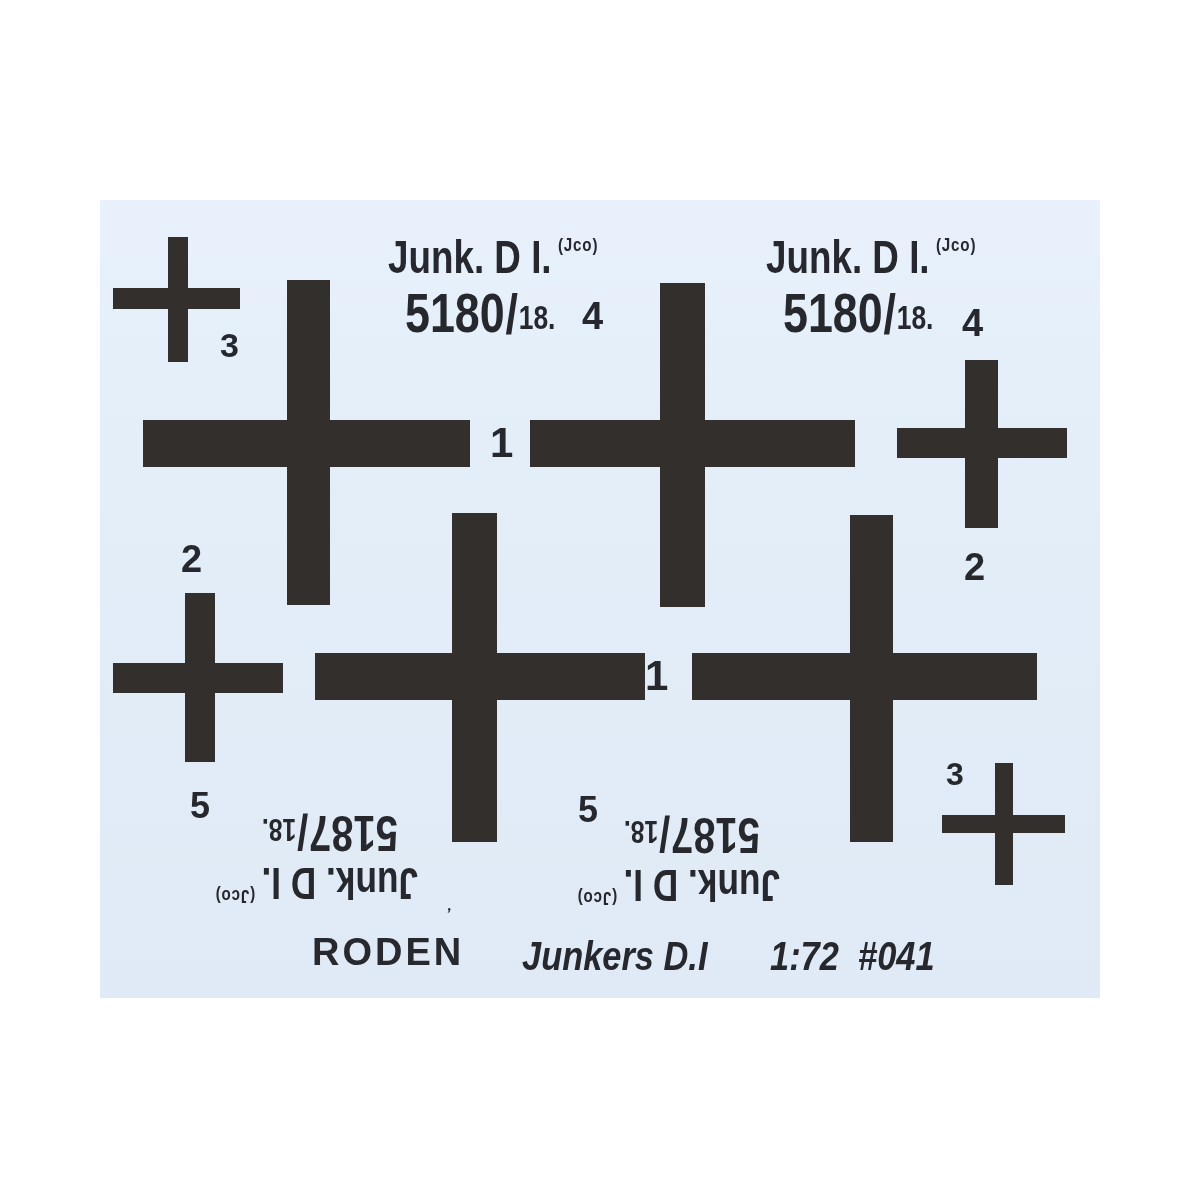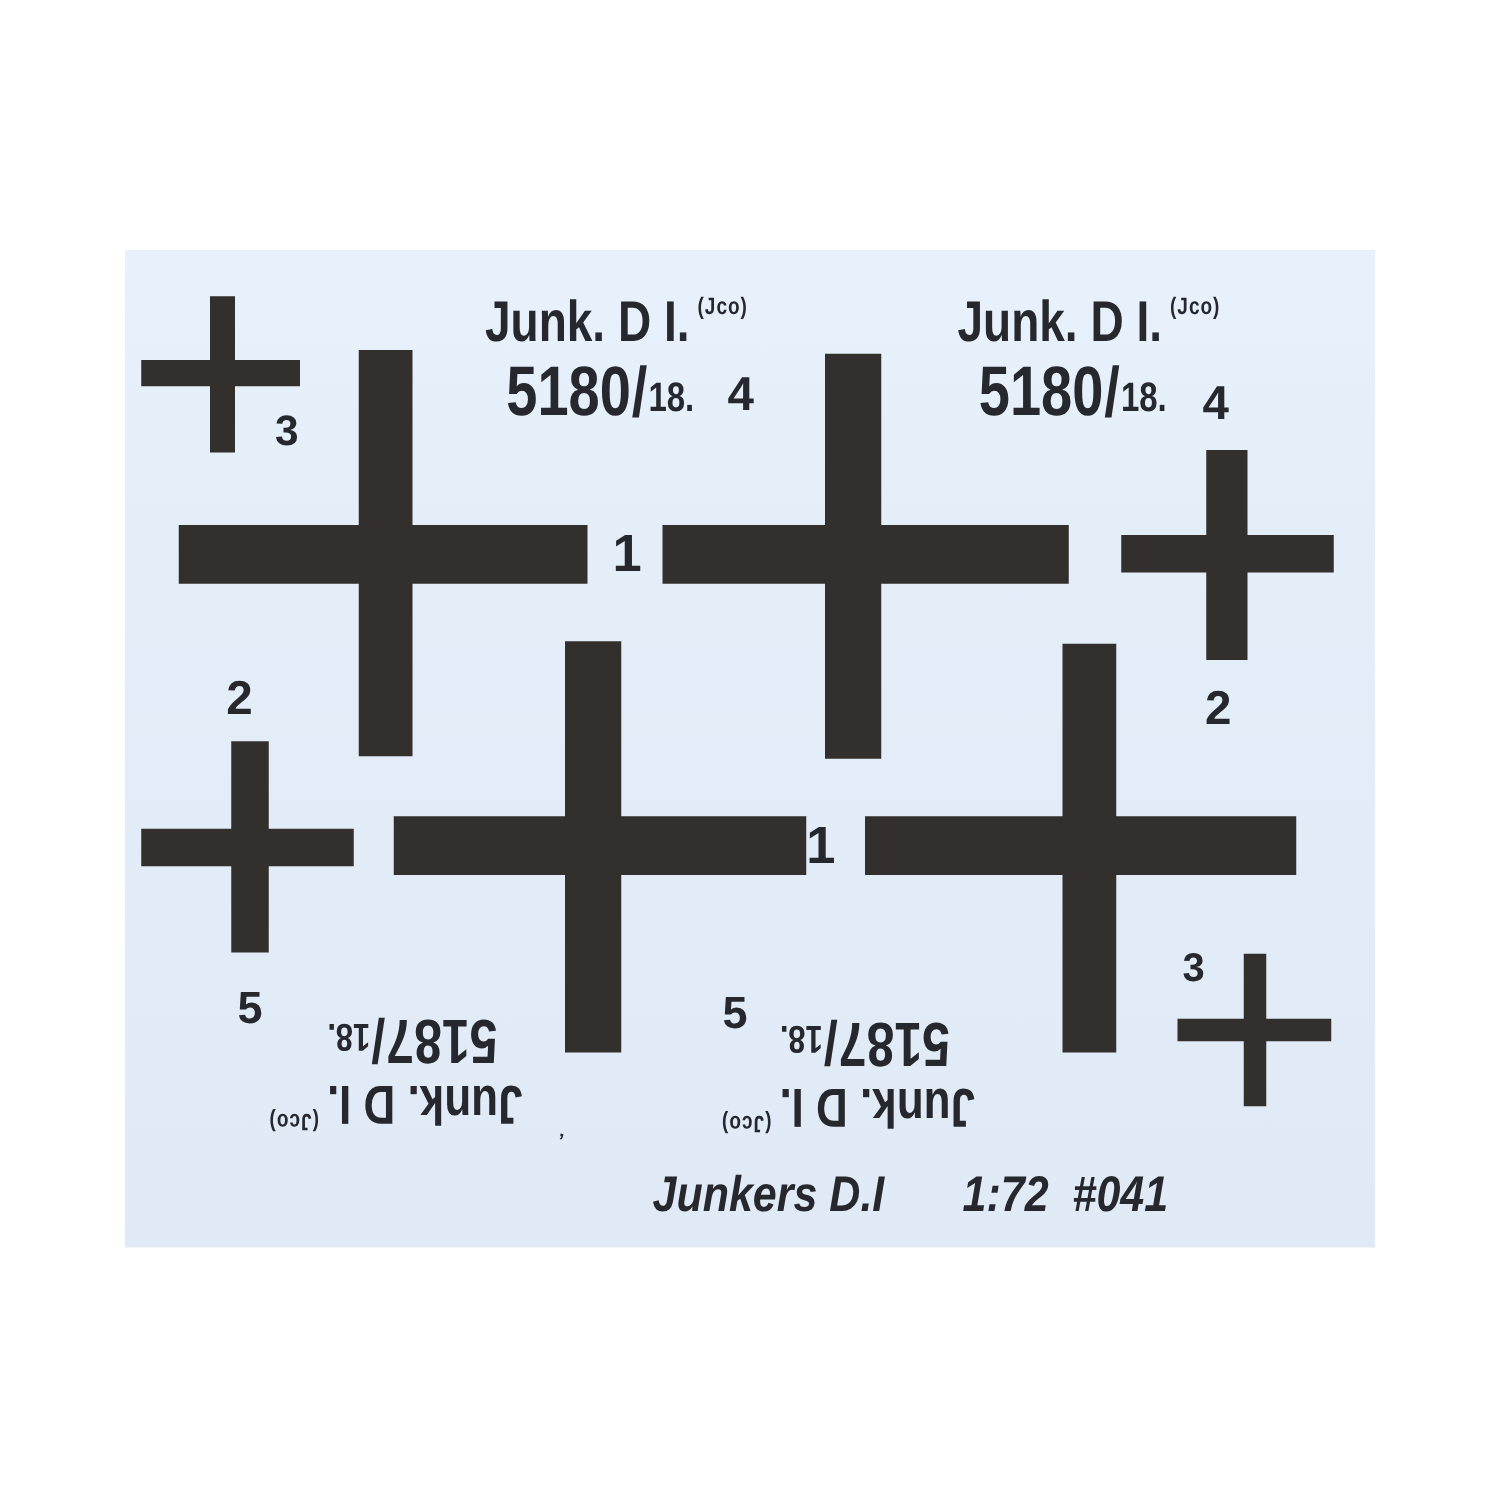--- a/index.html
+++ b/index.html
@@ -175,19 +175,20 @@
     </div>
     <div class="mark-text inv" id="textB2">
       <div class="mt-l1"><span>Junk. D I.</span><span class="mt-sup">(Jco)</span></div>
       <div class="mt-l2">
           <span class="mt-serial">5187</span>
           <span class="mt-slash">/</span>
           <span class="mt-frac">18.</span>
         </div>
     </div>
 
+    <span class="footer-item" id="brand">RODEN</span>
     <span class="footer-item" id="brandMark">’</span>
     <span class="footer-item" id="product">Junkers D.I</span>
     <span class="footer-item" id="scale">1:72</span>
     <span class="footer-item" id="kitnum">#041</span>
 
   </div>
 </div>
 
 </body></html>

